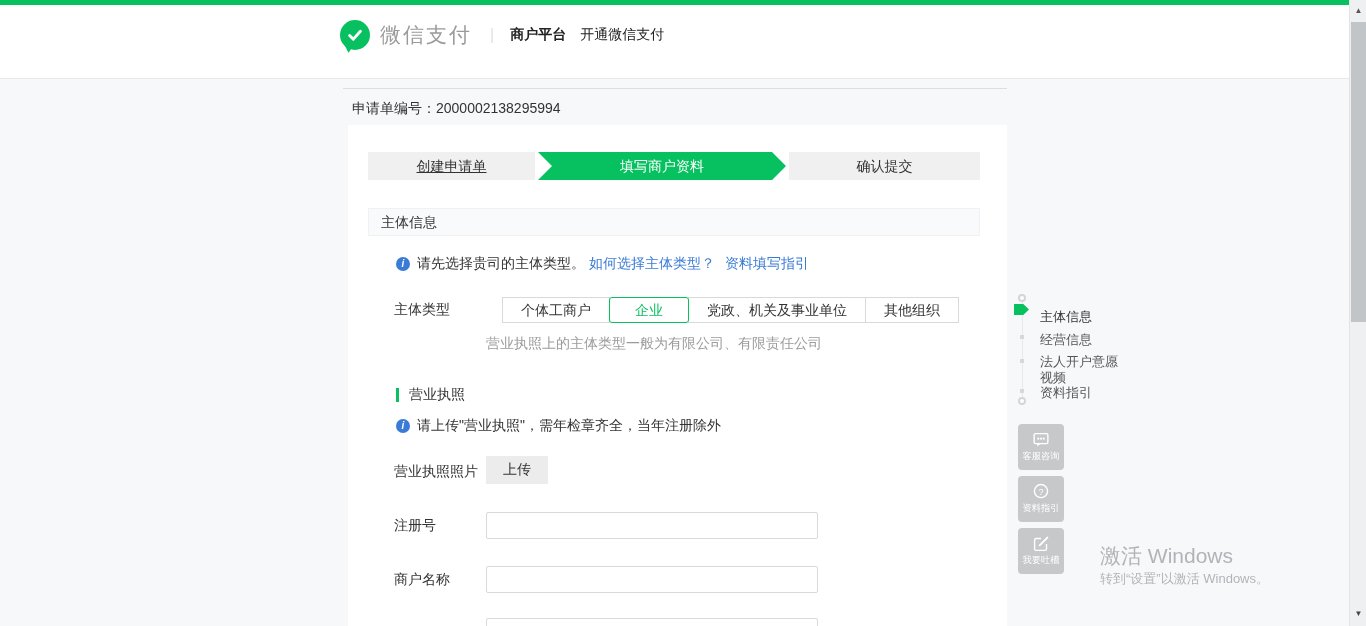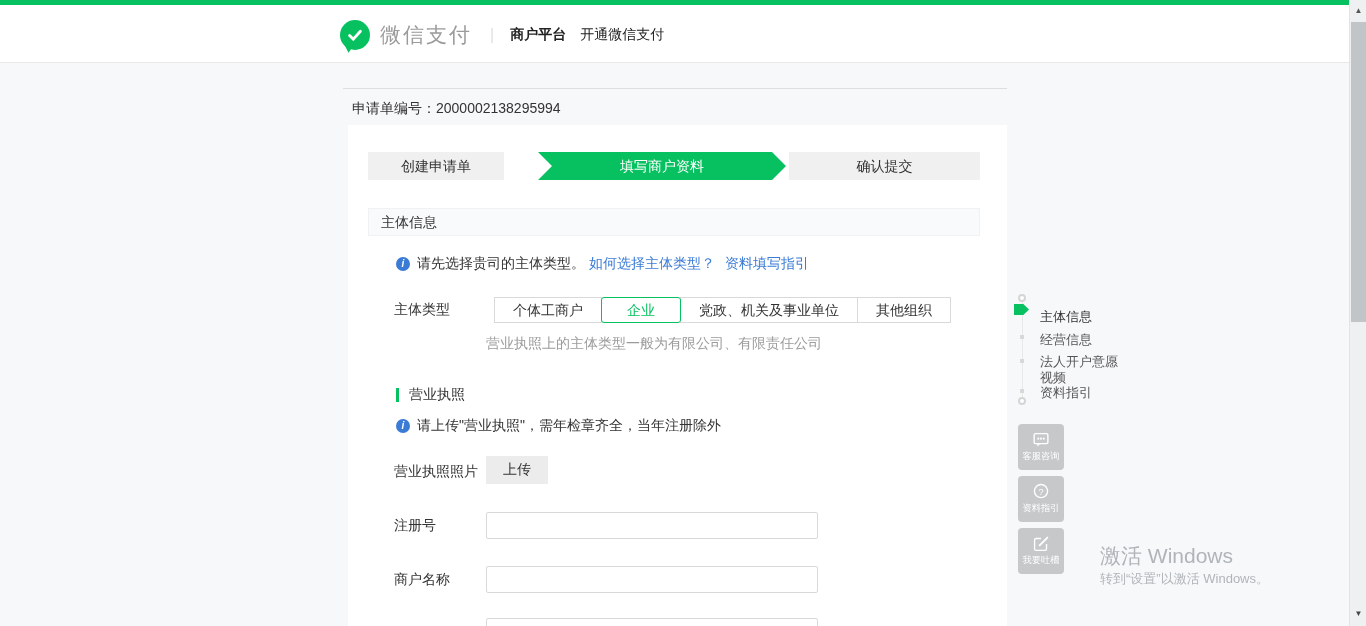--- a/index.html
+++ b/index.html
@@ -3,62 +3,62 @@
 <meta charset="utf-8">
 <style>
   * { margin:0; padding:0; box-sizing:border-box; }
   html,body { width:1366px; height:626px; overflow:hidden; }
   body { font-family:"Liberation Sans","DejaVu Sans",sans-serif; background:#f7f8fa; position:relative; color:#333; }
 
   
   .top-bar { position:absolute; left:0; top:0; width:1349px; height:5px; background:#07c160; }
 
   
-  .header { position:absolute; left:0; top:5px; width:1349px; height:58px; background:#fff; border-bottom:1px solid #e8e8e8; }
+  .header { position:absolute; left:0; top:5px; width:1349px; height:74px; background:#fff; border-bottom:1px solid #e8e8e8; }
   .brand { position:absolute; left:340px; top:13px; height:34px; display:flex; align-items:center; cursor:pointer; }
   .logo { position:relative; width:30px; height:30px; background:#07c160; border-radius:50%; }
   .logo::after { content:""; position:absolute; left:1px; bottom:-2px; width:0; height:0; border-left:9px solid transparent; border-right:3px solid transparent; border-top:9px solid #07c160; transform:rotate(18deg); }
   .logo svg { position:absolute; left:5px; top:5px; }
   .brand-text { margin-left:10px; font-size:21px; color:#9b9b9b; letter-spacing:2px; }
   .brand-divider { margin:0 16px 0 18px; color:#e0e0e0; font-size:16px; }
   .nav-portal { font-size:14px; font-weight:bold; color:#222; }
   .nav-page { font-size:14px; color:#222; margin-left:14px;text-align:right; }
 
   
   .content-rule { position:absolute; left:343px; top:88px; width:664px; height:1px; background:#dcdfe2; }
   .order-row { position:absolute; left:352px; top:100px; font-size:14px; color:#333; }
 
   
   .card { position:absolute; left:348px; top:125px; width:659px; height:501px; background:#fff; }
 
   
   .stepper { position:absolute; left:20px; top:27px; width:612px; height:28px; }
   .step { position:absolute; top:0; height:28px; line-height:28px; text-align:center; font-size:14px; color:#333; background:#f0f0f0; }
-  .step1 { left:0; width:136px; }
+  .step1 { left:0; width:167px;text-decoration:underline; }
   .step2 { left:170px; width:248px; background:#07c160; color:#fff;
            clip-path:polygon(0 0, calc(100% - 14px) 0, 100% 50%, calc(100% - 14px) 100%, 0 100%, 14px 50%); }
   .step3 { left:421px; width:191px; }
 
   
   .section-bar { position:absolute; left:20px; top:83px; width:612px; height:28px; background:#f9fafb; border:1px solid #f0f1f2; line-height:26px; padding-left:12px; font-size:14px; color:#333; }
 
   .notice { position:absolute; display:flex; align-items:center; font-size:14px; color:#333; }
   .notice-1 { left:48px; top:130px; }
   .notice-2 { left:48px; top:292px; }
   .info-icon { width:14px; height:14px; border-radius:50%; background:#3a7bd5; color:#fff; font-size:10px; font-weight:bold; line-height:14px; text-align:center; margin-right:7px; flex:none; font-style:italic; }
   .link { color:#3a7bd5; cursor:pointer; text-decoration:none; }
   .link-how { margin-left:4px; }
   .link-guide { margin-left:10px; }
 
   .field-label { position:absolute; left:46px; font-size:14px; color:#333; }
 
   
   .type-options { position:absolute; left:138px; top:172px; display:flex; }
   .type-btn { height:26px; line-height:24px; padding:0 18px; border:1px solid #d9d9d9; background:#fff; font-size:14px; color:#333; cursor:pointer; margin-left:-1px; }
-  .type-btn:first-child { margin-left:8px; }
+  .type-btn:first-child { margin-left:16px; }
   .type-btn.selected { border:1px solid #07c160; color:#07c160; border-radius:3px; position:relative; z-index:2; padding:0 25px; }
   .type-hint { position:absolute; left:138px; top:210px; font-size:14px; color:#9b9b9b; }
 
   
   .sub-title { position:absolute; left:33px; top:261px; display:flex; align-items:center; font-size:14px; color:#333;padding-left:15px; }
   .green-tick-bar { width:3px; height:14px; background:#07c160; margin-right:10px; }
 
   .upload-btn { position:absolute; left:138px; top:331px; width:62px; height:28px; background:#ececec; border:none; font-size:14px; color:#333; cursor:pointer; }
   .text-input { position:absolute; left:138px; width:332px; height:27px; border:1px solid #d9d9d9; border-radius:2px; background:#fff; padding:0 8px; font-size:14px; color:#333; }
   .input-reg { top:387px; }

